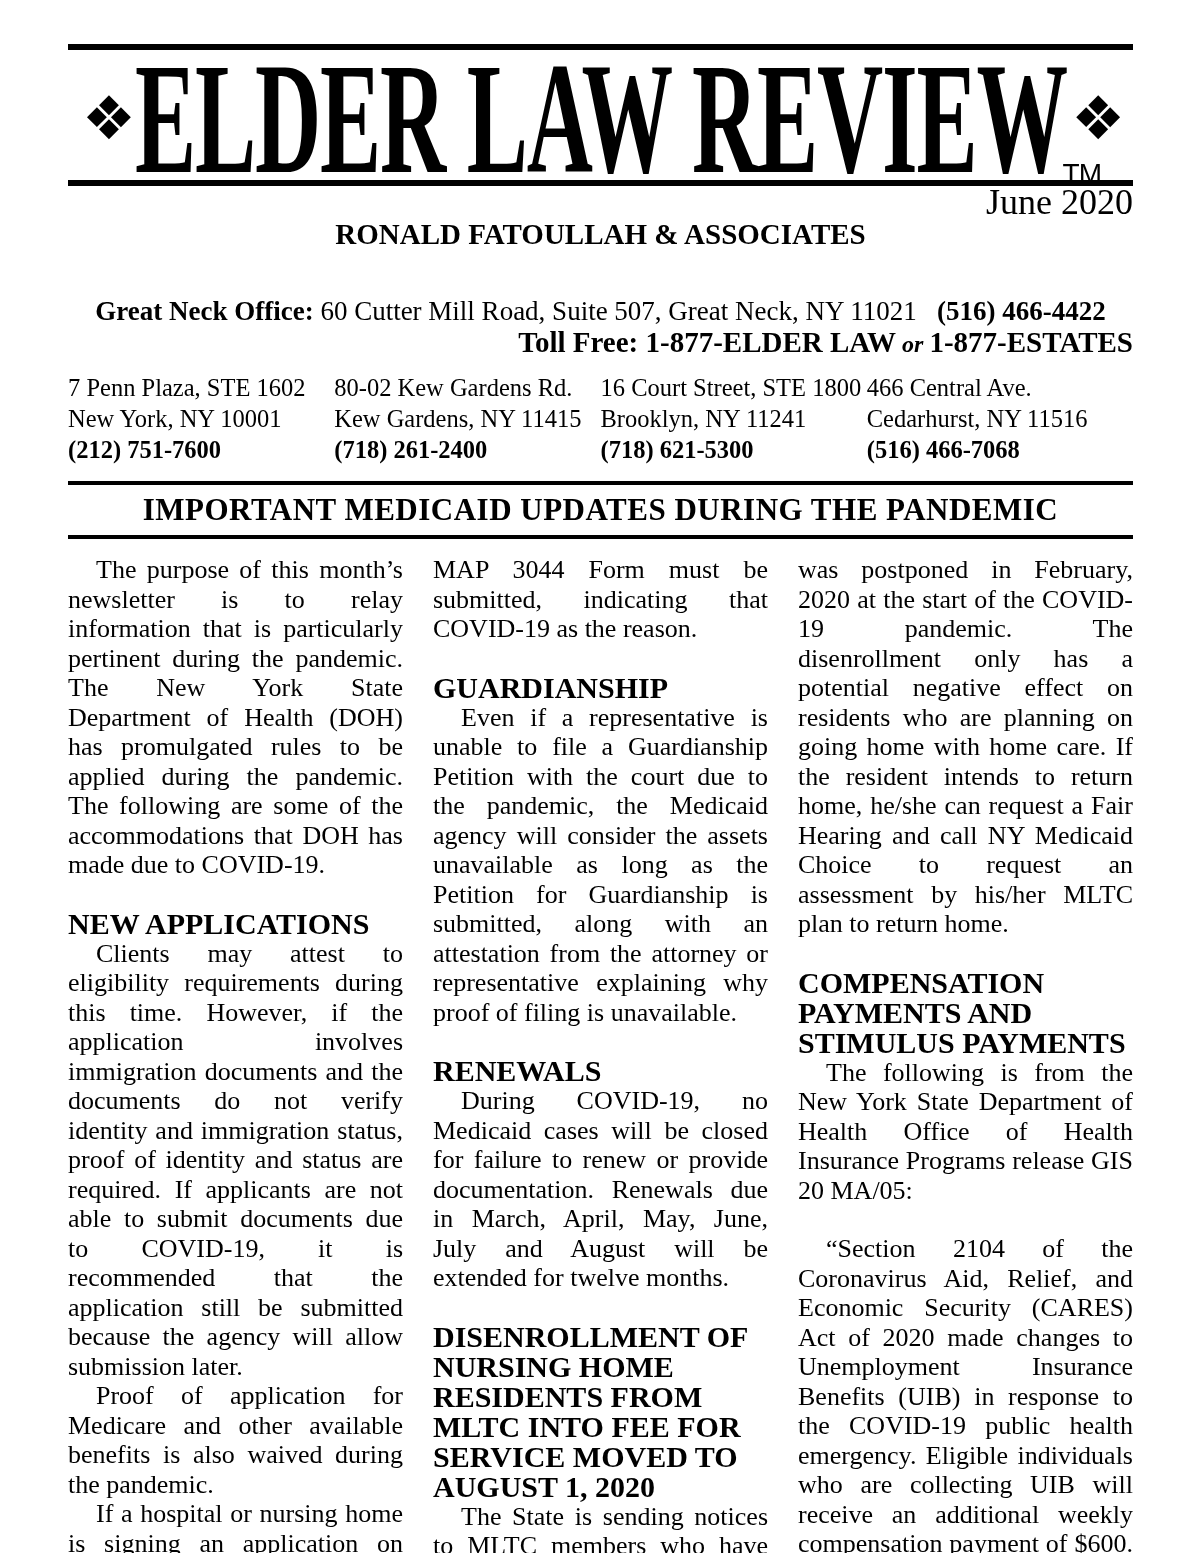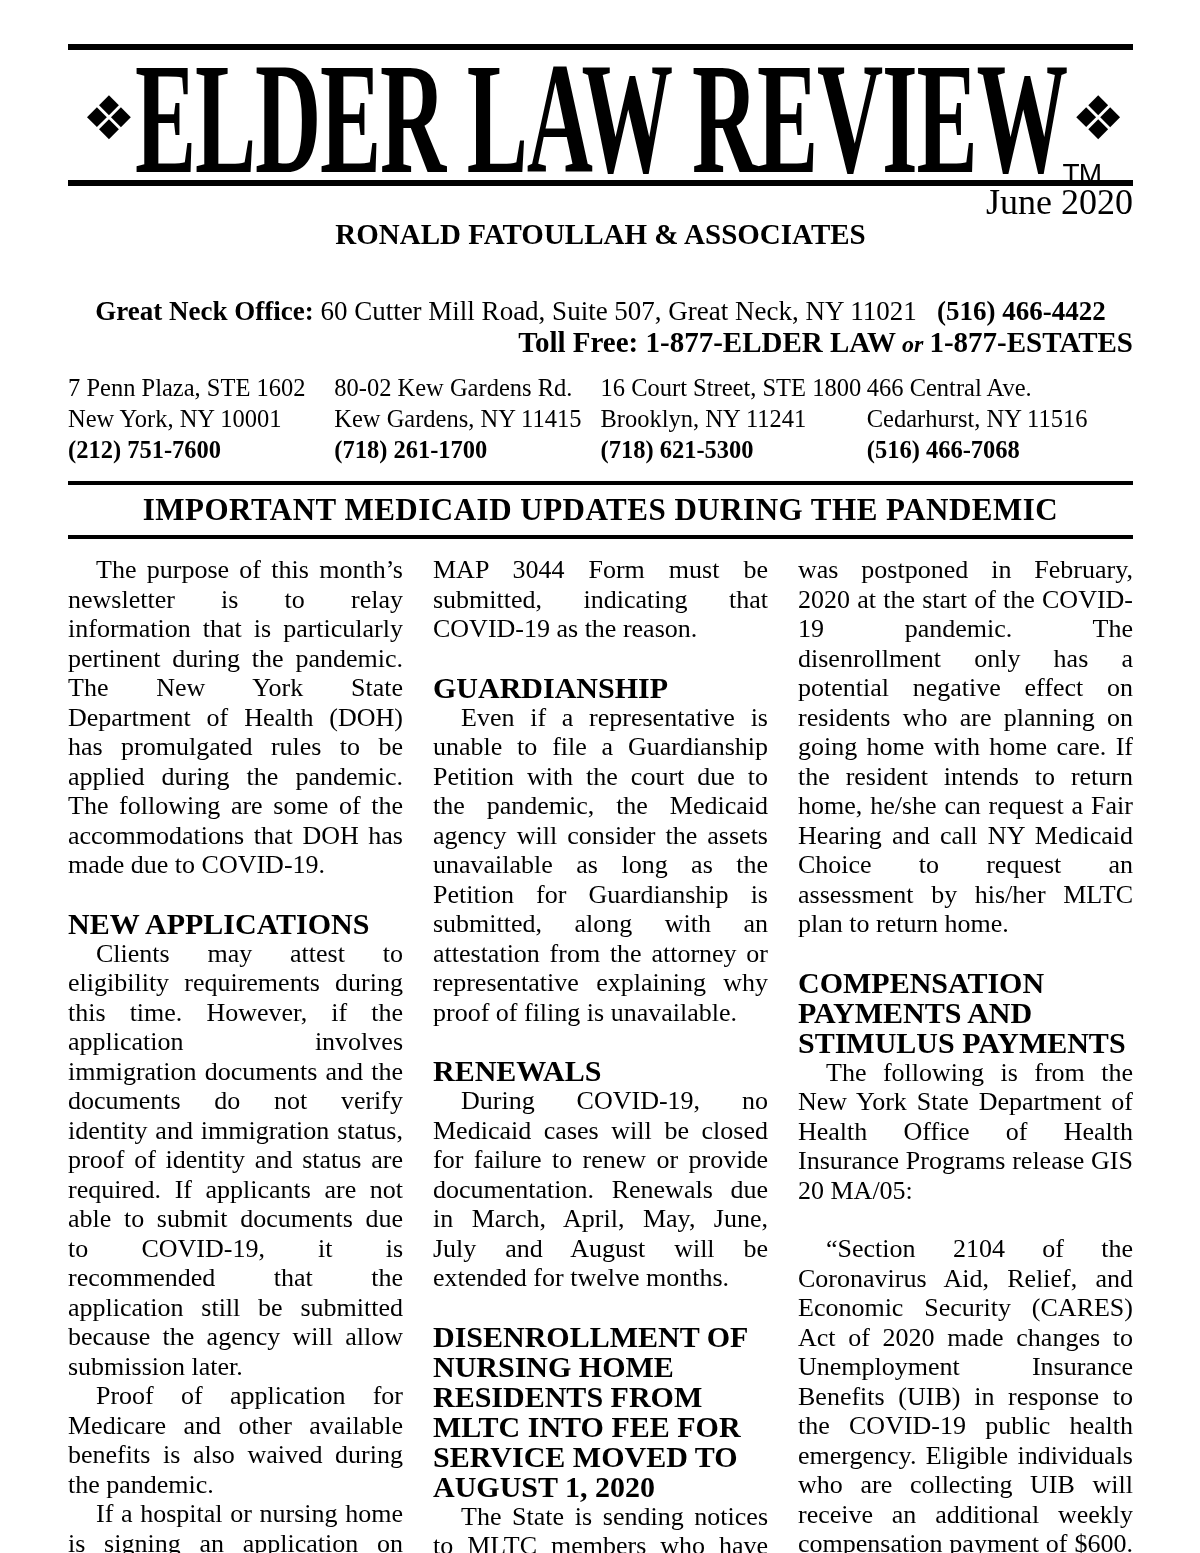--- a/index.html
+++ b/index.html
@@ -125,21 +125,21 @@
 
     <div class="offices-row">
         <div class="office">
           <div class="office-address">7 Penn Plaza, STE 1602</div>
           <div class="office-city">New York, NY 10001</div>
           <div class="office-phone">(212) 751-7600</div>
         </div>
         <div class="office">
           <div class="office-address">80-02 Kew Gardens Rd.</div>
           <div class="office-city">Kew Gardens, NY 11415</div>
-          <div class="office-phone">(718) 261-1700</div>
+          <div class="office-phone">(718) 261-2400</div>
         </div>
         <div class="office">
           <div class="office-address">16 Court Street, STE 1800</div>
           <div class="office-city">Brooklyn, NY 11241</div>
           <div class="office-phone">(718) 621-5300</div>
         </div>
         <div class="office">
           <div class="office-address">466 Central Ave.</div>
           <div class="office-city">Cedarhurst, NY 11516</div>
           <div class="office-phone">(516) 466-7068</div>

